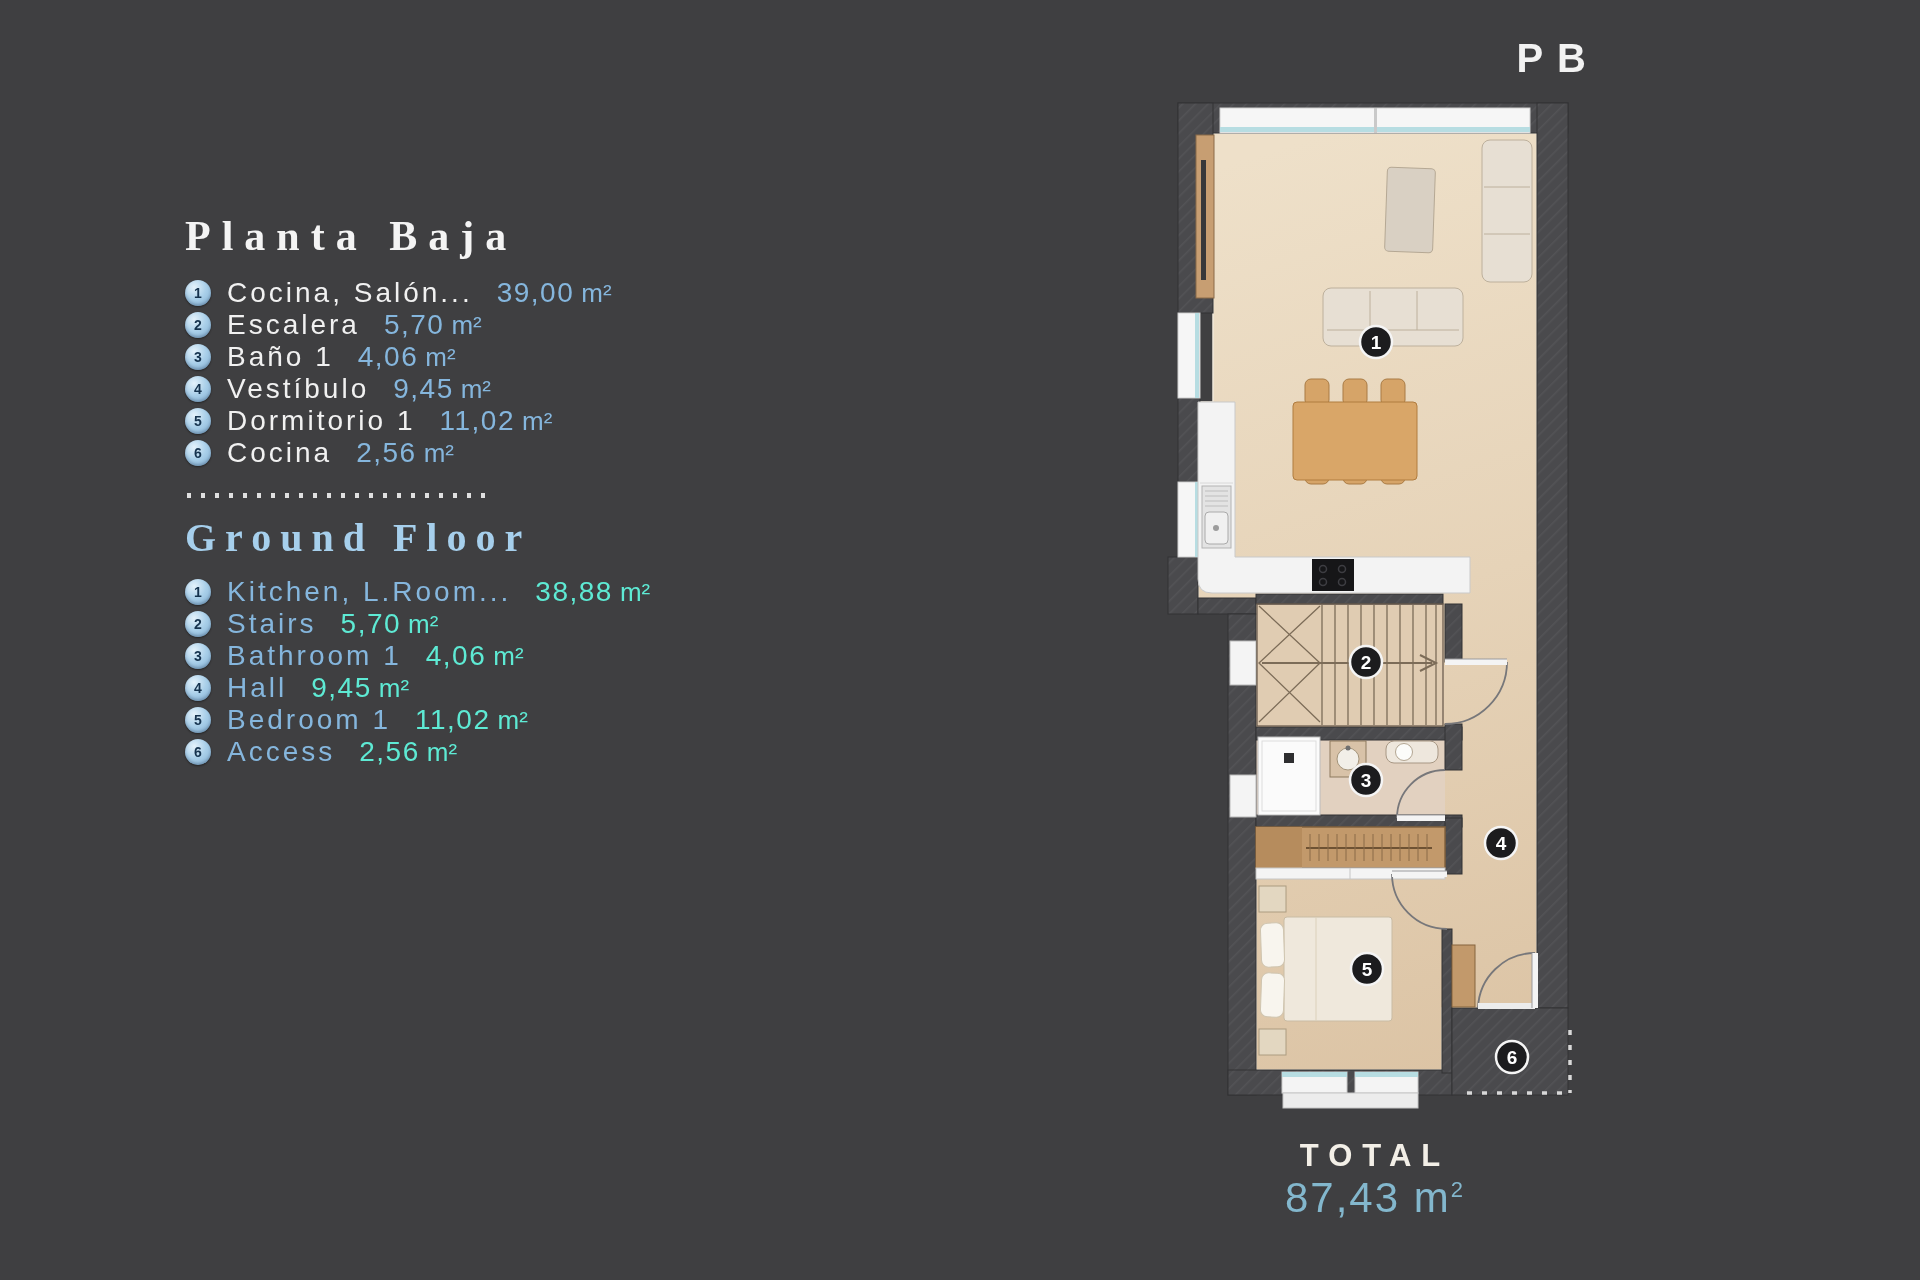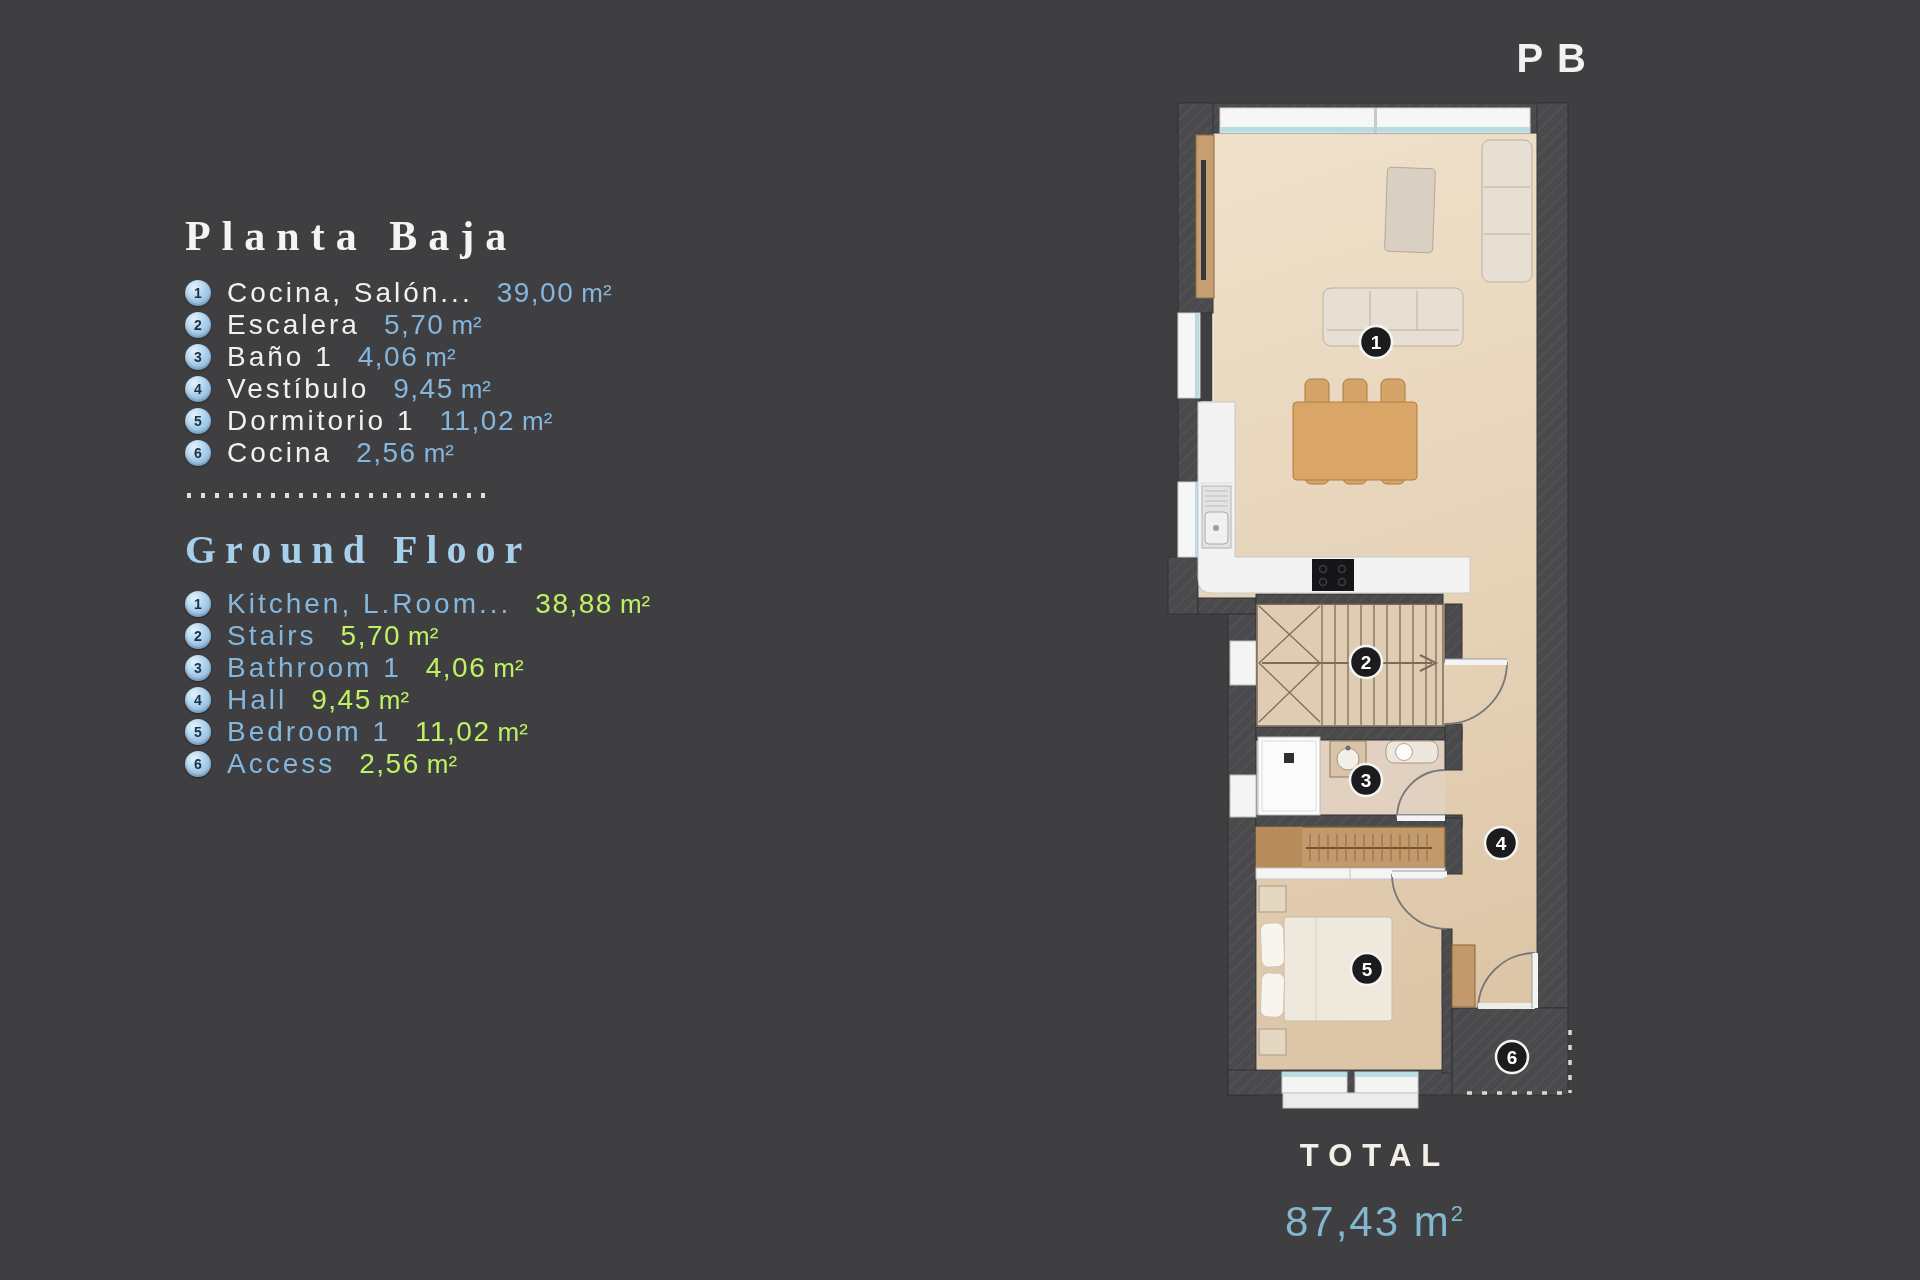--- a/index.html
+++ b/index.html
@@ -6,47 +6,47 @@
   body{
     width:1920px;height:1280px;position:relative;overflow:hidden;
     background:#3f3f41;
     font-family:"Liberation Sans","DejaVu Sans",sans-serif;
     -webkit-font-smoothing:antialiased;
   }
   
   .legend{position:absolute;left:185px;top:212px;width:600px;}
   .title{margin:0;font-weight:bold;font-family:Liberation Serif, serif;}
   .title.es{font-size:42px;letter-spacing:11px;color:#f4f4f4;margin-bottom:18px;}
-  .title.en{font-size:40px;letter-spacing:9px;color:#a6cfec;margin:28px 0 16px 0;}
+  .title.en{font-size:40px;letter-spacing:9px;color:#a6cfec;margin:16px 0 16px 0;}
   .row{display:flex;align-items:center;margin-bottom:3px;height:29px;}
   .badge{
     width:26px;height:26px;border-radius:50%;flex:none;
     display:flex;align-items:center;justify-content:center;
     font-size:14px;font-weight:bold;color:#16334e;
     background:radial-gradient(circle at 35% 28%, #e4f2fb 0%, #a9cfe9 48%, #82b0d3 100%);
     box-shadow:0 1px 2px rgba(0,0,0,.45), inset 0 -2px 3px rgba(20,40,70,.28);
     margin-right:16px;
   }
   .line{white-space:nowrap;}
   .name{font-size:28px;letter-spacing:3px;}
   .value{font-size:28px;letter-spacing:1.5px;margin-left:24px;}
   .unit{font-size:26px;margin-left:7px;}
   .es-name{color:#f1f1f1;} .es-value{color:#85b6dd;}
-  .en-name{color:#85b6dd;} .en-value{color:#bef264;}
+  .en-name{color:#85b6dd;} .en-value{color:#5eead4;}
   .dots{
     width:298px;height:5px;margin:26px 0 0 2px;
     background:repeating-linear-gradient(90deg,#e0e0e0 0 4px,transparent 4px 14px);
   }
   
   .pb-label{
     position:absolute;left:1150px;top:36px;width:450px;text-align:right;
     font-size:40px;font-weight:bold;letter-spacing:14px;color:#f2f2f2;
   }
   .total{position:absolute;left:1150px;top:1138px;width:450px;text-align:center;}
-  .t-label{font-size:31px;font-weight:bold;letter-spacing:10px;color:#f3efe7;margin-bottom:24px;}
+  .t-label{font-size:31px;font-weight:bold;letter-spacing:10px;color:#f3efe7;margin-bottom:0;}
   .t-value{font-size:42px;color:#83b7cd;letter-spacing:2px;}
   .t-value sup{font-size:22px;}
   
   .plan-wrap{position:absolute;left:1150px;top:95px;width:450px;height:1015px;}
   svg{display:block;}
   .marker-num{font-family:"Liberation Sans","DejaVu Sans",sans-serif;font-weight:bold;fill:#ffffff;font-size:19px;text-anchor:middle;}
 </style>
 </head>
 <body>
 

